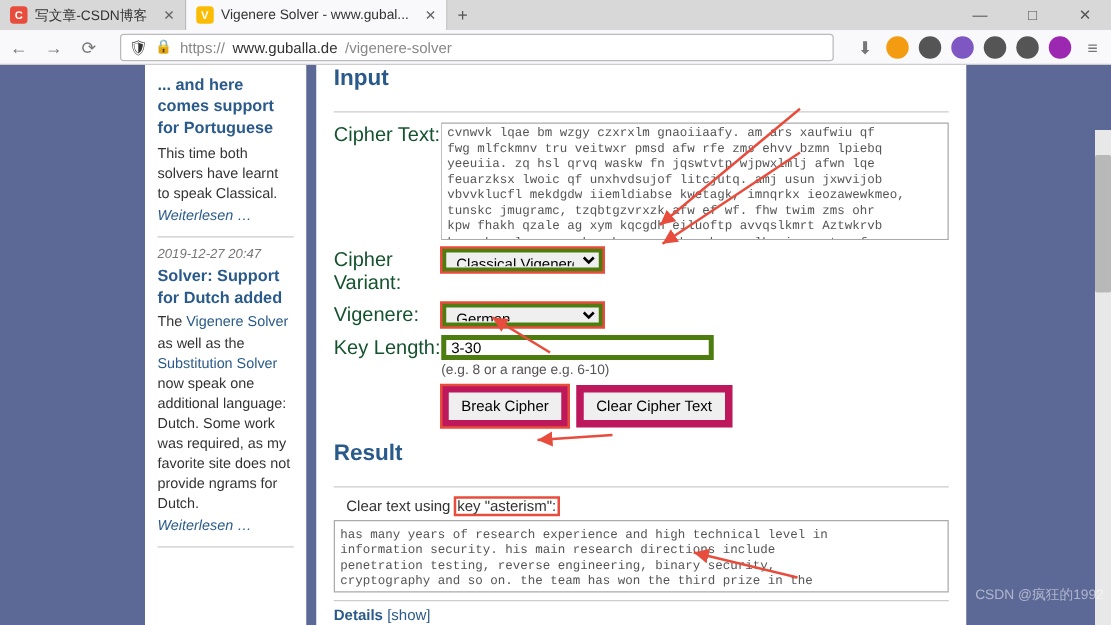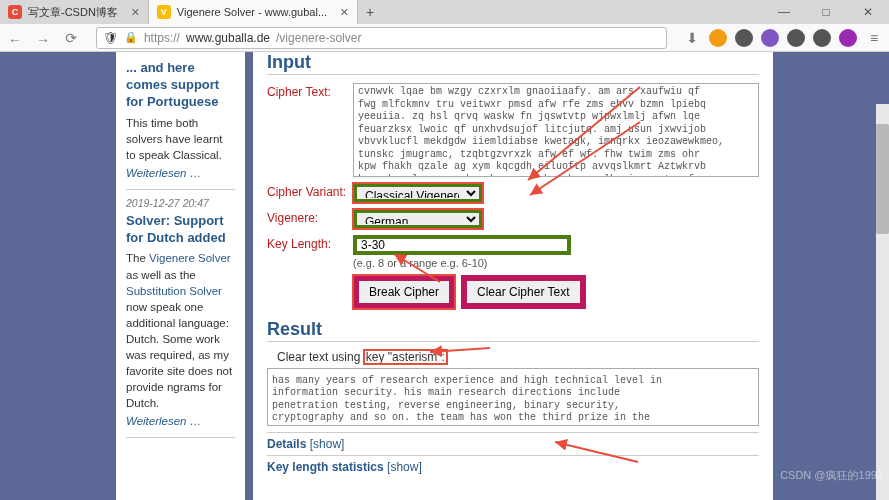--- a/index.html
+++ b/index.html
@@ -25,23 +25,23 @@
 .page{height:448px;background:#5c6896;overflow:hidden;position:relative}
 .wrap{display:flex;justify-content:center;height:100%}
 .sidebar{width:129px;background:#fff;margin-right:8px;padding:8px 10px;font-size:12px;overflow:hidden}
 .sidebar h3{color:#2a5a8a;font-size:13px;font-weight:600;margin-bottom:4px;line-height:1.3}
 .sidebar p{color:#333;font-size:11.5px;line-height:1.4;margin-bottom:4px}
 .sidebar a{color:#2a5a8a;text-decoration:none}
 .sidebar .more{font-style:italic;color:#2a5a8a;font-size:11.5px;margin-bottom:10px;display:block}
 .sidebar hr{border:none;border-top:1px solid #ccc;margin:6px 0}
 .sidebar .date{font-style:italic;color:#777;font-size:10.5px;margin-bottom:2px}
 .main{width:520px;background:#fff;padding:0 14px;overflow:hidden}
-.main h2{color:#2a5a8a;font-size:18px;font-weight:600;border-bottom:1px solid #ccc;padding-bottom:1px;margin-bottom:8px}
+.main h2{color:#2a5a8a;font-size:18px;font-weight:600;border-bottom:1px solid #ccc;padding-bottom:16px;margin-bottom:8px}
 .field{display:flex;align-items:flex-start;margin-bottom:6px}
-.label{width:86px;color:#b91c1c;font-size:12px;flex-shrink:0;padding-top:2px}
+.label{width:86px;color:#14532d;font-size:16px;flex-shrink:0;padding-top:2px}
 textarea{width:100%;font-family:"Courier New",monospace;font-size:10px;color:#555;border:1px solid #aaa;padding:2px 4px;resize:none;line-height:1.25}
 select,input[type=text]{border:4px solid #4d7c0f;padding:1px 4px;font-size:12px;height:20px;background:#efefef}
 select{width:130px}
 input[type=text]{background:#fff;width:218px}
 .hint{font-size:11px;color:#555;margin-top:2px}
 button{border:6px solid #be185d;background:#efefef;padding:4px 10px;font-size:12px;cursor:pointer}
 .btnrow{margin-left:86px;display:flex;gap:6px;margin-bottom:10px}
 .subh{color:#2a5a8a;font-size:12px;font-weight:bold;margin-bottom:4px}
 .subh .link{color:#2a5a8a;font-weight:normal}
 .resultbox{border:1px solid #aaa;font-family:"Courier New",monospace;font-size:10px;color:#555;padding:6px 4px;height:58px;overflow:auto;line-height:1.25;margin-bottom:6px;position:relative}

